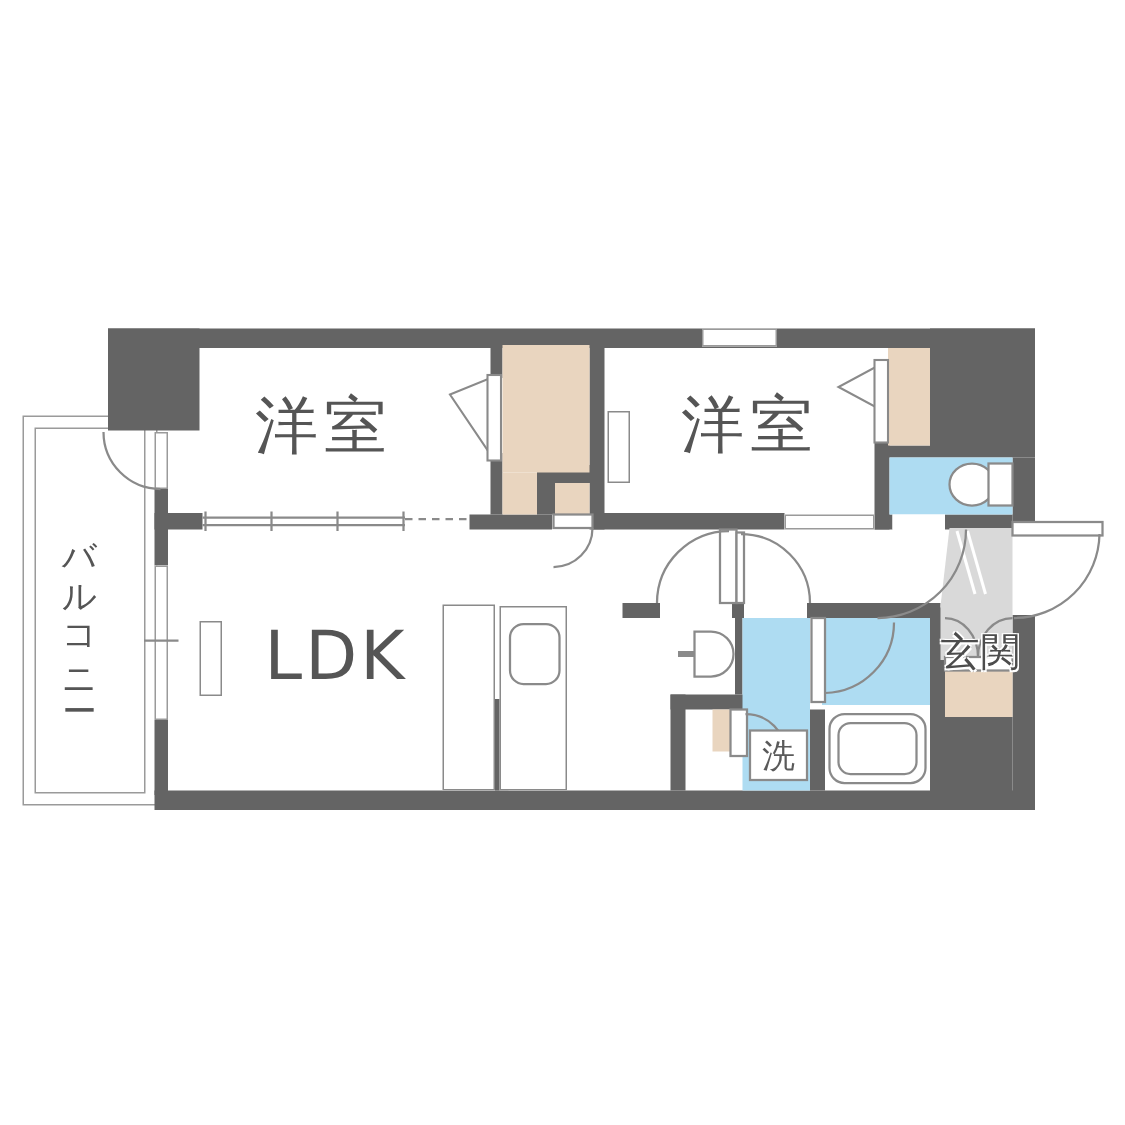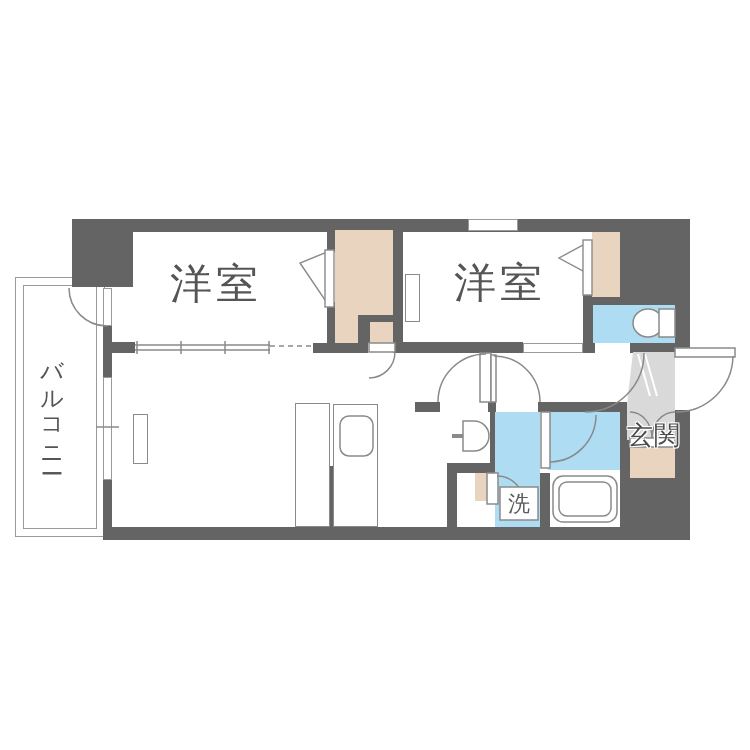--- a/index.html
+++ b/index.html
@@ -151,16 +151,17 @@
 
       <rect x="553" y="476" width="64" height="46" rx="10"></rect>
       <rect x="559" y="482" width="52" height="34" rx="8"></rect>
 
       <rect x="500" y="487" width="38" height="33"></rect>
     </g>
   </svg>
 
   <div class="lbl lbl-room" style="left:216px;top:284px;">洋室</div>
   <div class="lbl lbl-room" style="left:500px;top:283px;">洋室</div>
+  <div class="lbl lbl-ldk" style="left:224px;top:437px;">LDK</div>
   <div class="lbl lbl-genkan" style="left:654px;top:390px;">玄関</div>
   <div class="lbl lbl-balcony" style="left:53px;top:405px;">バルコニー</div>
   <div class="lbl lbl-laundry" style="left:519px;top:504px;">洗</div>
 </div>
 
 </body></html>

